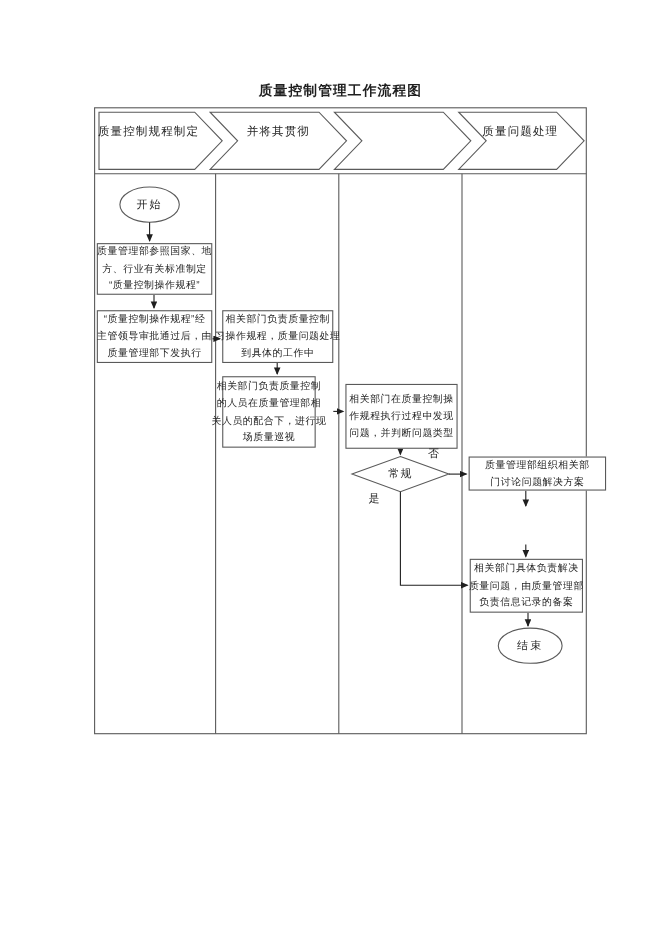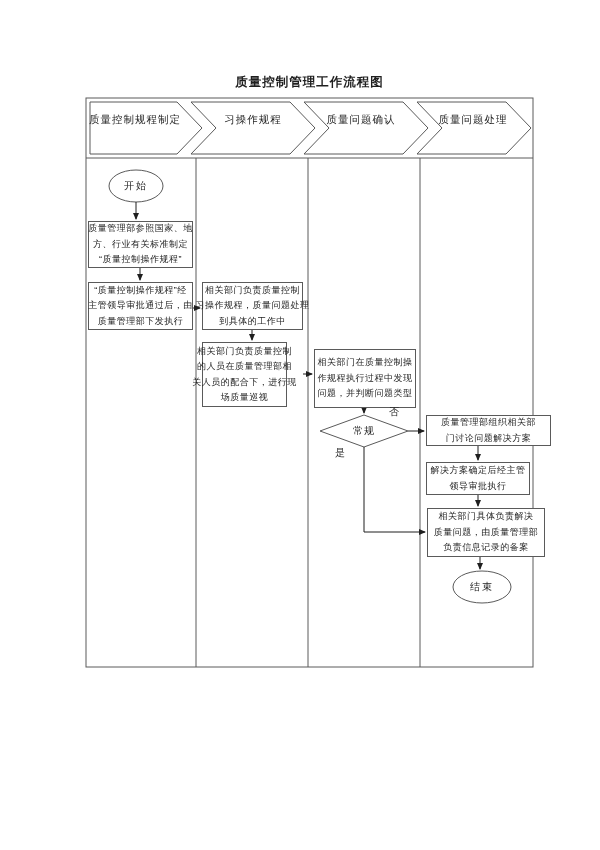--- a/index.html
+++ b/index.html
@@ -73,22 +73,21 @@
     <line x1="303" y1="374" x2="312" y2="374" class="conn" marker-end="url(#arr)"></line>
     <line x1="364" y1="399" x2="364" y2="413" class="conn" marker-end="url(#arr)"></line>
     <line x1="408" y1="431" x2="424" y2="431" class="conn" marker-end="url(#arr)"></line>
     <polyline points="364,447 364,532 425,532" class="conn" marker-end="url(#arr)"></polyline>
     <line x1="478" y1="446" x2="478" y2="460" class="conn" marker-end="url(#arr)"></line>
     <line x1="478" y1="495" x2="478" y2="506" class="conn" marker-end="url(#arr)"></line>
     <line x1="480" y1="557" x2="480" y2="569" class="conn" marker-end="url(#arr)"></line>
   </svg>
 
   <div class="hdr" style="left:90px;width:90px;">质量控制规程制定</div>
-  <div class="hdr" style="left:200px;width:106px;">习操作规程</div>
-  <div class="hdr" style="left:308px;width:106px;">质量问题确认</div>
+  <div class="hdr" style="left:200px;width:106px;">并将其贯彻</div>
   <div class="hdr" style="left:420px;width:106px;">质量问题处理</div>
 
   <div class="box" style="left:88px;top:221px;width:105px;height:47px;">
     <div>质量管理部参照国家、地</div>
     <div>方、行业有关标准制定</div>
     <div>“质量控制操作规程”</div>
   </div>
 
   <div class="box" style="left:88px;top:282px;width:105px;height:48px;">
     <div>“质量控制操作规程”经</div>
@@ -113,26 +112,22 @@
     <div>相关部门在质量控制操</div>
     <div>作规程执行过程中发现</div>
     <div>问题，并判断问题类型</div>
   </div>
 
   <div class="box" style="left:426px;top:415px;width:125px;height:31px;">
     <div>质量管理部组织相关部</div>
     <div>门讨论问题解决方案</div>
   </div>
 
-  <div class="box" style="left:426px;top:462px;width:104px;height:33px;">
-    <div>解决方案确定后经主管</div>
-    <div>领导审批执行</div>
-  </div>
 
-  <div class="box" style="left:427px;top:508px;width:118px;height:49px;">
+  <div class="box" style="left:427px;top:508px;width:103px;height:49px;">
     <div>相关部门具体负责解决</div>
     <div>质量问题，由质量管理部</div>
     <div>负责信息记录的备案</div>
   </div>
 
   <div class="lbl" style="left:136px;top:186px;letter-spacing:2px;">开始</div>
   <div class="lbl" style="left:482px;top:587px;letter-spacing:2px;">结束</div>
   <div class="lbl" style="left:364px;top:431px;letter-spacing:1px;">常规</div>
   <div class="lbl" style="left:394px;top:412px;">否</div>
   <div class="lbl" style="left:340px;top:453px;">是</div>

